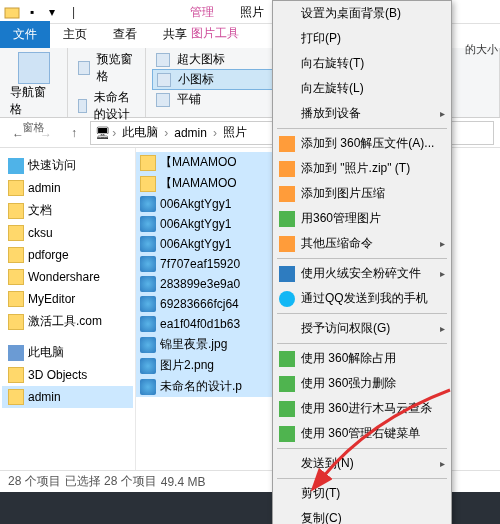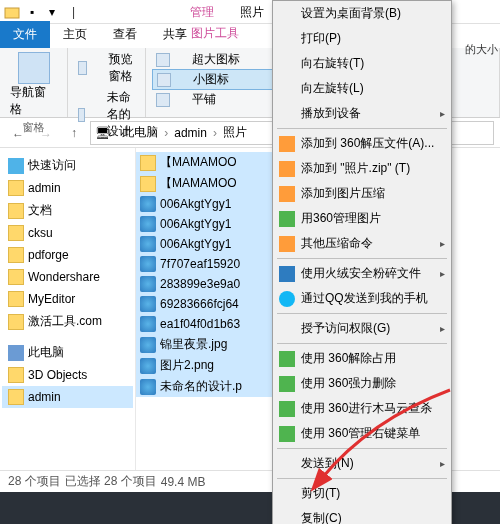--- a/index.html
+++ b/index.html
@@ -9,21 +9,21 @@
 .tabsrow{height:24px;display:flex;align-items:flex-end;background:#fff}
 .tab{padding:4px 12px;border:1px solid transparent;cursor:pointer}
 .tab.file{background:#1979ca;color:#fff}
 .tab.ctx{color:#ce4b99}
 .ribbon{height:70px;background:#f5f6f7;border-bottom:1px solid #d0d0d0;display:flex}
 .rgroup{border-right:1px solid #d8d8d8;padding:2px 6px;display:flex;flex-direction:column;justify-content:space-between}
 .rlabel{text-align:center;color:#666;font-size:11px}
 .rbig{display:flex;flex-direction:column;align-items:center;padding:2px 4px;cursor:pointer}
 .rbig .ricon{width:32px;height:32px;background:#cfe3f5;border:1px solid #8ab4dc}
 .ritems{display:flex;flex-direction:column;gap:1px}
-.ritm{display:flex;align-items:center;gap:22px;padding:1px 4px;cursor:pointer}
+.ritm{display:flex;align-items:center;gap:7px;padding:1px 4px;cursor:pointer}
 .ritm.sel{background:#cde6f7;border:1px solid #7bb3e0}
 .smic{width:14px;height:14px;background:#dce8f4;border:1px solid #9bb8d4}
 .addrrow{height:30px;display:flex;align-items:center;padding:2px 6px;gap:4px;border-bottom:1px solid #e0e0e0}
 .navbtn{width:24px;height:24px;border-radius:3px;display:flex;align-items:center;justify-content:center;color:#555;cursor:pointer}
 .addrbar{flex:1;height:24px;border:1px solid #ccc;display:flex;align-items:center;padding:0 4px;gap:2px}
 .crumb{padding:0 4px;cursor:pointer}
 .sep{color:#888}
 .body{display:flex;height:322px}
 .nav{width:136px;border-right:1px solid #e8e8e8;padding:6px 2px;overflow:hidden}
 .nitem{display:flex;align-items:center;gap:4px;padding:3px 6px;cursor:pointer;white-space:nowrap}

